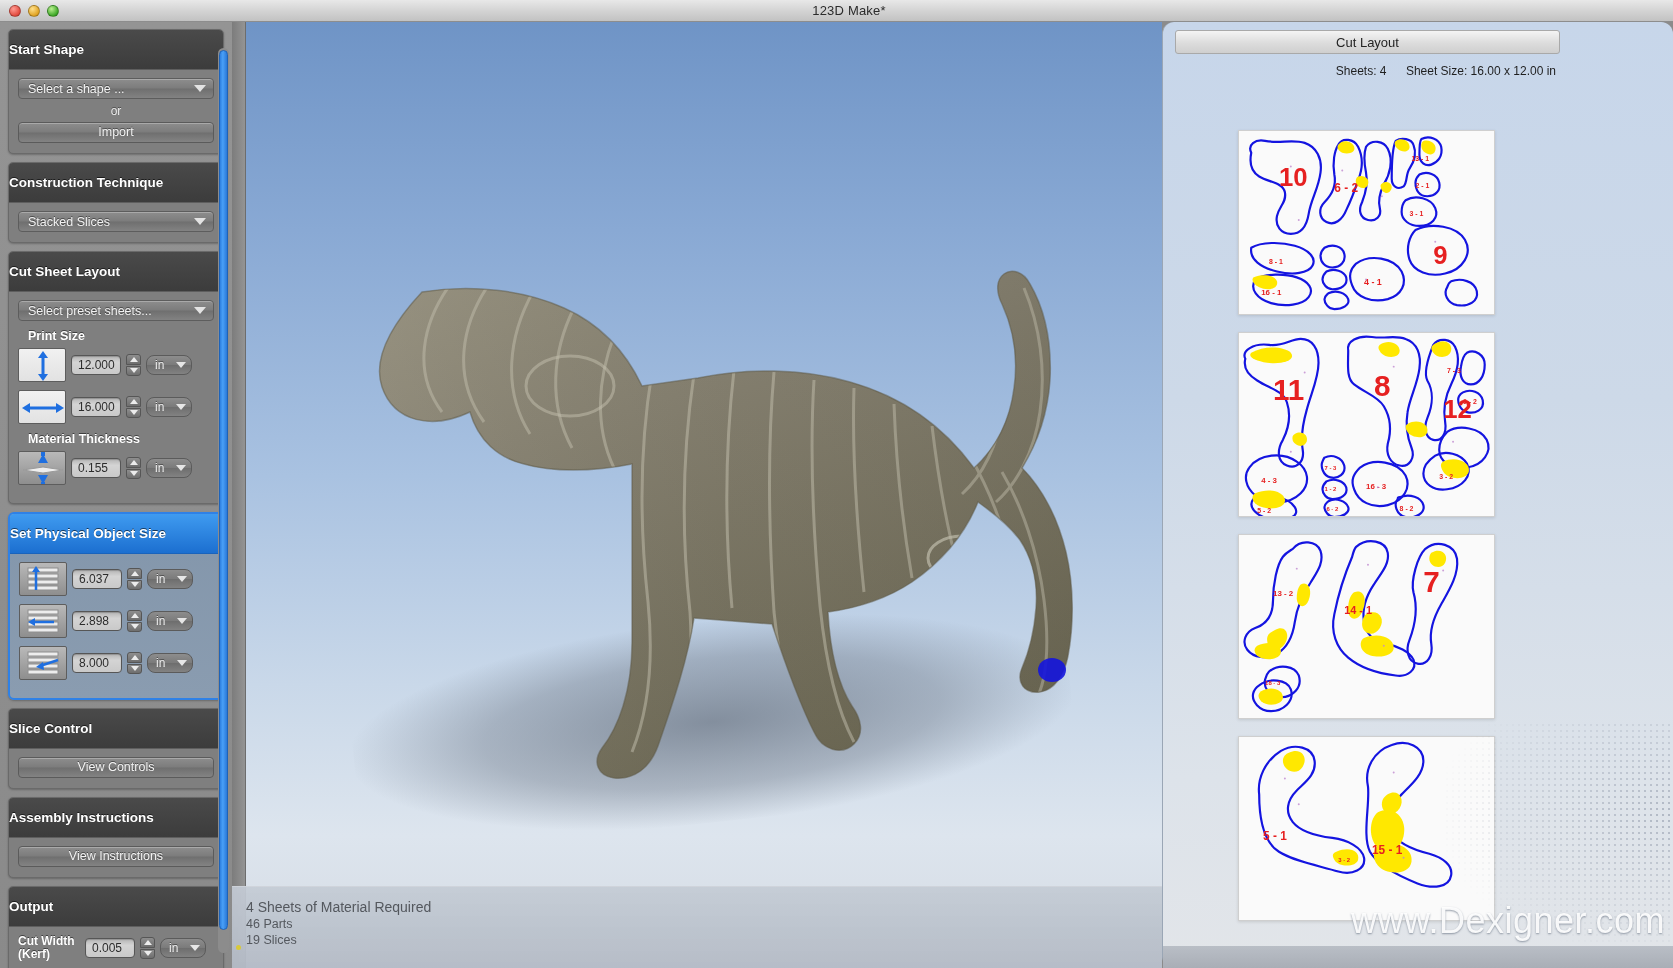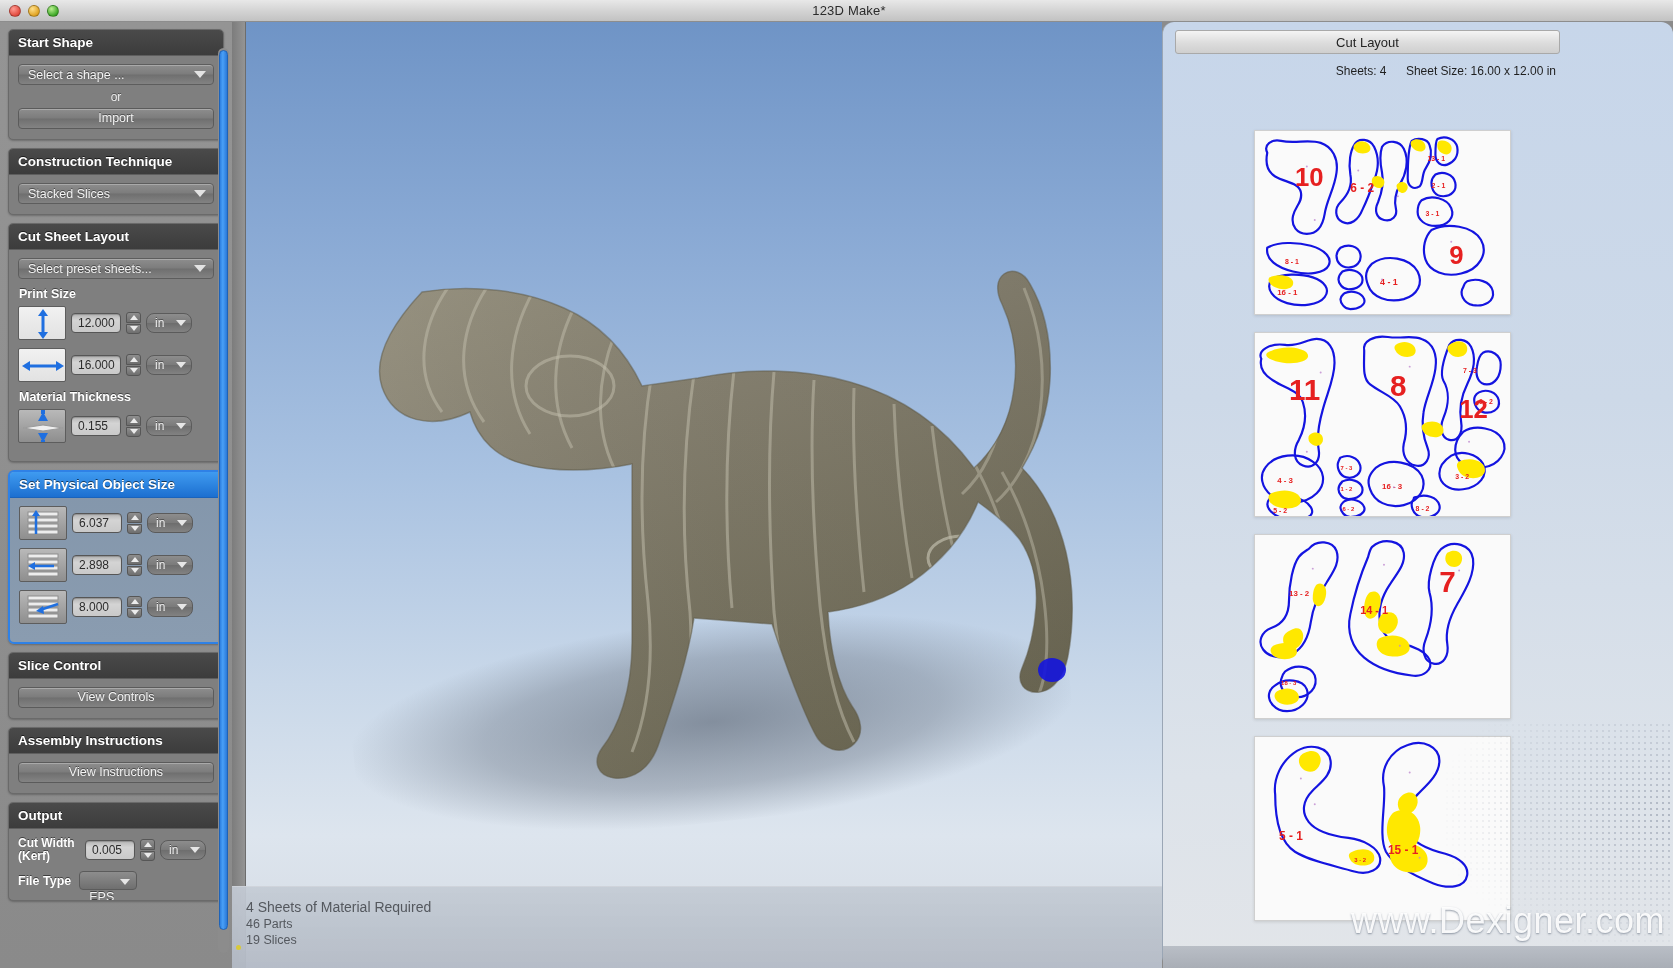--- a/index.html
+++ b/index.html
@@ -36,21 +36,21 @@
   }
   .panel{
     background:#7f7f7f;
     border:1px solid #6a6a6a;
     border-radius:5px;
     margin-bottom:8px;
     box-shadow:0 1px 0 rgba(255,255,255,.18) inset, 0 1px 2px rgba(0,0,0,.25);
     overflow:hidden;
   }
   .panel-head{
-    height:26px; display:flex; align-items:center; padding-left:9px;
+    height:40px; display:flex; align-items:center; 
     background:linear-gradient(180deg,#4a4a4a,#3c3c3c);
     color:#fff; font-weight:bold; font-size:13.5px;
     text-shadow:0 -1px 0 rgba(0,0,0,.6);
     border-bottom:1px solid #5e5e5e;
   }
   .panel.selected{ border:2px solid #2f81e6; border-radius:6px;
     background:linear-gradient(180deg,#8396ab,#8a9cb0); }
   .panel.selected .panel-head{
     background:linear-gradient(180deg,#3f9bf0,#1c6fd0);
     border-bottom:1px solid #1a63bb;
@@ -73,21 +73,21 @@
   }
   .or{ text-align:center; color:#ededed; font-size:12px; margin:5px 0 4px; text-shadow:0 -1px 0 rgba(0,0,0,.4); }
   .btn{
     width:100%; height:21px; border-radius:4px;
     background:linear-gradient(180deg,#8d8d8d 0%,#7c7c7c 48%,#6f6f6f 52%,#838383 100%);
     border:1px solid #5b5b5b;
     box-shadow:0 1px 0 rgba(255,255,255,.25) inset;
     color:#f4f4f4; font-size:12.5px; line-height:19px; text-align:center;
     text-shadow:0 -1px 0 rgba(0,0,0,.45); cursor:default;
   }
-  .sublabel{ color:#fff; font-weight:bold; font-size:12.5px; margin:8px 0 5px 1px;
+  .sublabel{ color:#fff; font-weight:bold; font-size:12.5px; margin:8px 0 5px 10px;
     text-shadow:0 -1px 0 rgba(0,0,0,.5); }
 
   .row{ display:flex; align-items:center; gap:5px; margin-bottom:8px; }
   .thumb{
     width:48px; height:34px; border:1px solid #5d5d5d; border-radius:2px;
     background:linear-gradient(180deg,#f1f1f1,#e2e2e2);
     position:relative; flex:0 0 auto; overflow:hidden;
   }
   .thumb.dark{ background:linear-gradient(180deg,#b9b9b9,#8e8e8e); }
   .numfield{
@@ -180,21 +180,21 @@
     font-size:13px; color:#242424;
   }
   .sheetinfo{
     position:absolute; left:12px; top:42px; width:385px;
     text-align:right; font-size:12px; color:#1f1f1f;
     padding-right:4px;
   }
   .sheetinfo span{ margin-left:16px; }
   .sheets{ position:absolute; left:0; top:70px; width:511px; height:876px; overflow:hidden; }
   .sheet{
-    position:absolute; left:91px; width:257px; height:185px;
+    position:absolute; left:75px; width:257px; height:185px;
     background:#fafafa; border:1px solid #cfcfcf;
     box-shadow:0 1px 3px rgba(0,0,0,.12);
   }
   .sheet svg{ display:block; width:100%; height:100%; }
   .watermark{
     position:absolute; right:8px; bottom:26px;
     font-size:36px; color:rgba(255,255,255,.92);
     text-shadow:0 1px 2px rgba(120,130,145,.8);
     letter-spacing:.5px; font-weight:400;
     pointer-events:none;

